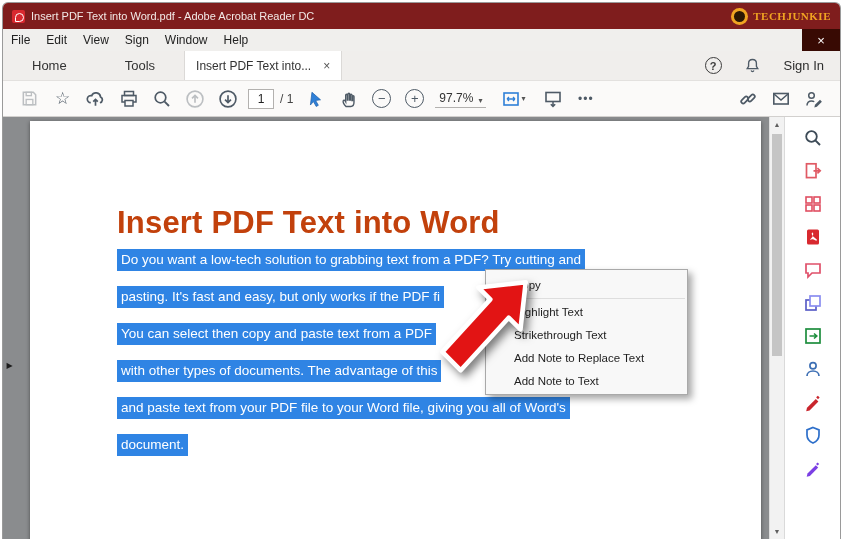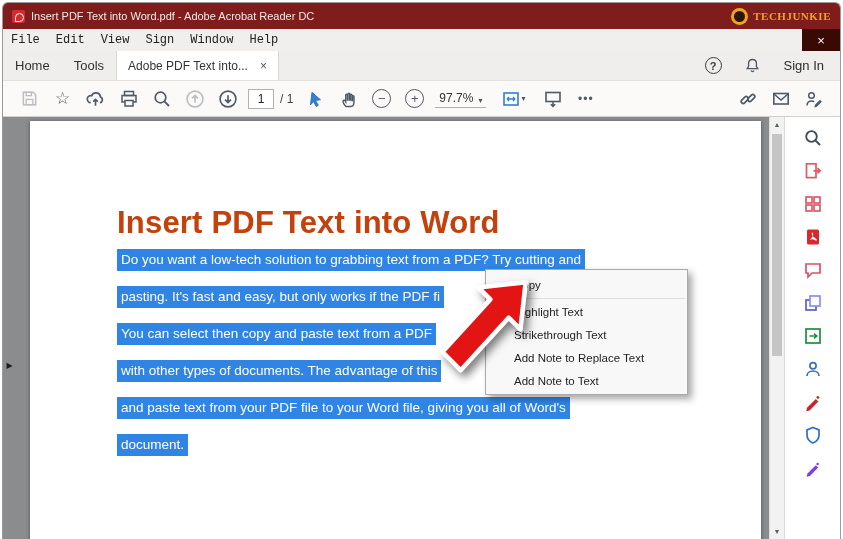--- a/index.html
+++ b/index.html
@@ -17,28 +17,28 @@
                border:1.6px solid #fff; border-radius:50% 50% 50% 0; }
   .title-text { color:#f2e9e6; font-size:11px; white-space:nowrap; }
   .brand { margin-left:auto; display:flex; align-items:center; gap:5px; }
   .brand-logo { width:17px; height:17px; border-radius:50%; background:#f0a422; position:relative; }
   .brand-logo::after { content:""; position:absolute; inset:3px; border-radius:50%; background:#2b1703; }
   .brand-name { color:#f0a422; font-size:11px; font-weight:bold; letter-spacing:.5px;font-family:Liberation Serif, serif; }
 
   
   .menubar { height:22px; background:#f0efed; display:flex; align-items:center;
              font-size:12px; color:#222; flex:0 0 auto; }
-  .menu-item { padding:0 8px; height:100%; display:flex; align-items:center; cursor:default;font-family:Liberation Mono, monospace; }
+  .menu-item { padding:0 8px; height:100%; display:flex; align-items:center; cursor:default; }
   .menubar-close { margin-left:auto; width:38px; height:22px; background:#380a03; color:#fff;
                    display:flex; align-items:center; justify-content:center; font-size:13px; }
 
   
   .tabbar { height:30px; background:#f0eeec; display:flex; align-items:stretch;
             flex:0 0 auto; border-bottom:1px solid #e3e1df; }
-  .tab { padding:0 12px; display:flex; align-items:center; font-size:13px; color:#333; }
+  .tab { padding:0 29px; display:flex; align-items:center; font-size:13px; color:#333; }
   .doc-tab { background:#ffffff; border-left:1px solid #dbd9d7; border-right:1px solid #dbd9d7;
              font-size:12px; color:#333; padding:0 11px; display:flex; align-items:center; gap:12px; }
   .tab-close { color:#555; font-size:12px; }
   .tabbar-right { margin-left:auto; display:flex; align-items:center; gap:20px; padding-right:16px; }
   .help-circle { width:17px; height:17px; border:1.4px solid #3c3c3c; border-radius:50%;
                  display:flex; align-items:center; justify-content:center; font-size:11px;
                  font-weight:bold; color:#3c3c3c; }
   .signin { font-size:13px; color:#2d2d2d; }
 
   
@@ -125,21 +125,21 @@
     <span class="menu-item">Help</span>
     <span class="menubar-close">
       <span>×</span>
     </span>
   </div>
 
   <div class="tabbar">
     <span class="tab">Home</span>
     <span class="tab">Tools</span>
     <span class="doc-tab">
-      <span>Adobe PDF Text into...</span>
+      <span>Insert PDF Text into...</span>
       <span class="tab-close">×</span>
     </span>
     <span class="tabbar-right">
       <span class="help-circle">
           <span>?</span>
         </span>
       <span class="side-icon">
         <svg width="17" height="17" viewBox="0 0 20 20">
             <path d="M10 3 c-2.8 0-4.6 2-4.6 4.6 V11 l-1.6 2.6 h12.4 L14.6 11 V7.6 C14.6 5 12.8 3 10 3 z" fill="none" stroke="#4e5a66" stroke-width="1.6"></path>
             <path d="M8.4 16 a1.7 1.7 0 0 0 3.2 0" fill="none" stroke="#4e5a66" stroke-width="1.6"></path>

